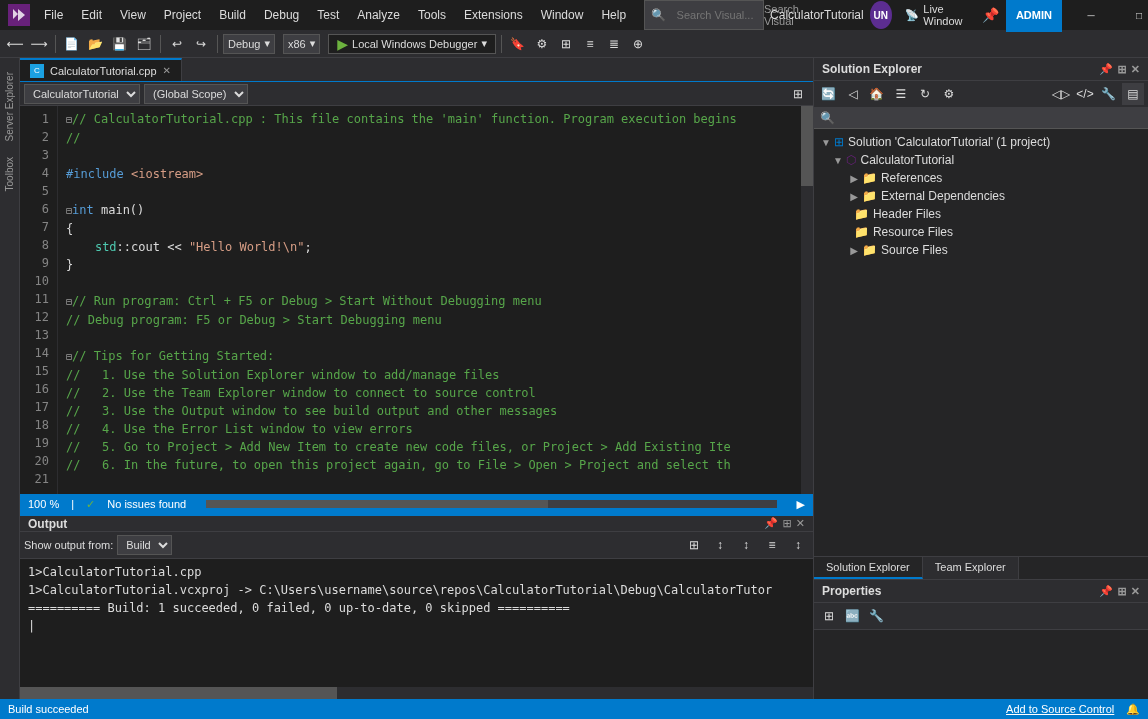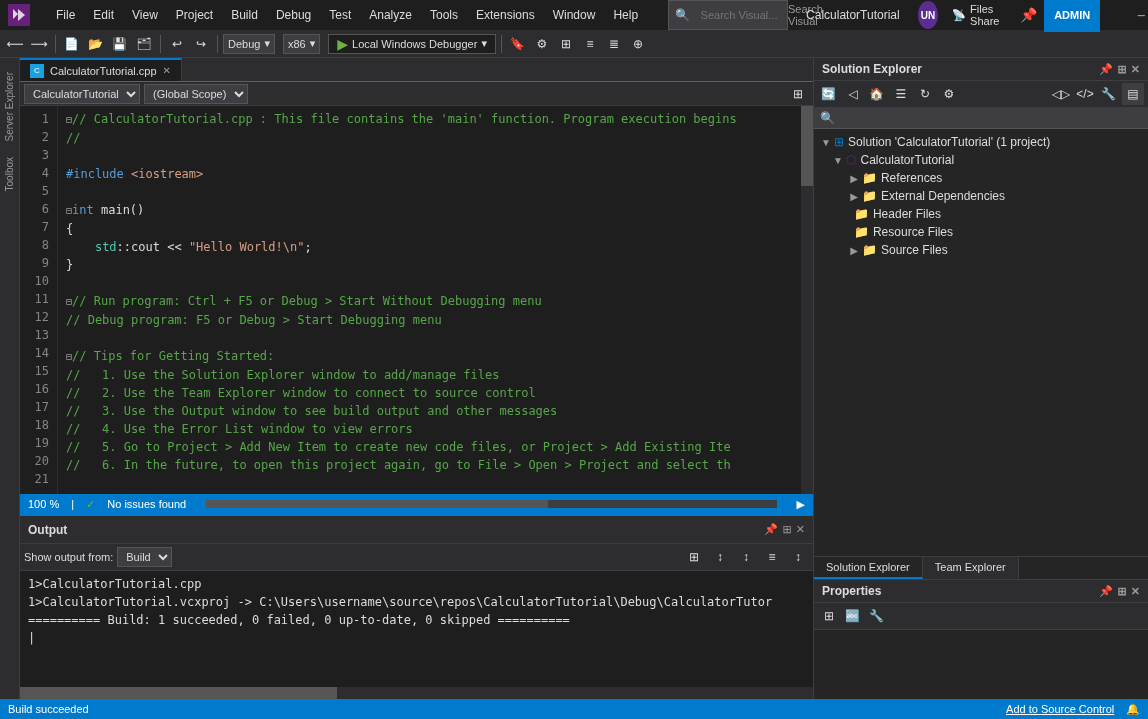--- a/index.html
+++ b/index.html
@@ -1,19 +1,19 @@
 <!DOCTYPE html>
 <html><head>
   <meta charset="utf-8">
   <style>
     * { box-sizing: border-box; margin: 0; padding: 0; }
     body { font-family: 'Segoe UI', Arial, sans-serif; font-size: 12px; background: #2d2d30; color: #dcdcdc; width: 1148px; height: 719px; overflow: hidden; }
 
     
-    #title-bar { display: flex; align-items: center; background: #1e1e1e; height: 30px; padding: 0 8px; gap: 18px; }
+    #title-bar { display: flex; align-items: center; background: #1e1e1e; height: 30px; padding: 0 8px; gap: 6px; }
     #title-bar .vs-logo { width: 22px; height: 22px; background: #68217a; display: flex; align-items: center; justify-content: center; font-size: 14px; font-weight: bold; color: white; flex-shrink: 0; }
     #title-bar .menu-items { display: flex; gap: 2px; }
     #title-bar .menu-item { padding: 2px 8px; cursor: pointer; font-size: 12px; color: #dcdcdc; }
     #title-bar .search-box { display: flex; align-items: center; background: #3e3e42; border: 1px solid #555; padding: 2px 6px; margin-left: 4px; gap: 4px; min-width: 120px; }
     #title-bar .search-box input { background: transparent; border: none; outline: none; color: #dcdcdc; font-size: 11px; width: 90px; text-align: center; }
     #title-bar .title-text { flex: 1; text-align: center; font-size: 12px; color: #dcdcdc; }
     #title-bar .window-controls { display: flex; gap: 2px; margin-left: auto; }
     #title-bar .win-btn { width: 46px; height: 30px; display: flex; align-items: center; justify-content: center; cursor: pointer; font-size: 10px; color: #dcdcdc; }
     #title-bar .live-share { display: flex; align-items: center; gap: 4px; padding: 2px 8px; cursor: pointer; color: #dcdcdc; font-size: 11px; }
 
@@ -76,21 +76,21 @@
     .se-tab.active { background: #252526; border-bottom: 2px solid #007acc; }
     .se-tab:not(.active) { background: #2d2d30; }
 
     #properties-panel { height: 120px; border-top: 1px solid #3e3e42; display: flex; flex-direction: column; }
     #props-header { background: #2d2d30; padding: 4px 8px; font-size: 12px; font-weight: bold; display: flex; align-items: center; justify-content: space-between; border-bottom: 1px solid #3e3e42; }
     #props-toolbar { display: flex; align-items: center; padding: 2px 4px; gap: 2px; background: #2d2d30; border-bottom: 1px solid #3e3e42; }
     #props-content { flex: 1; background: #252526; }
 
     
     #output-panel { height: 185px; background: #1e1e1e; border-top: 2px solid #007acc; display: flex; flex-direction: column; }
-    #output-header { background: #2d2d30; display: flex; align-items: center; padding: 2px 8px; gap: 8px; border-bottom: 1px solid #3e3e42; height: 28px; }
+    #output-header { background: #2d2d30; display: flex; align-items: center; padding: 2px 8px; gap: 8px; border-bottom: 1px solid #3e3e42; height: 16px; }
     #output-header .title { font-size: 12px; font-weight: bold; color: #dcdcdc; }
     #output-controls { display: flex; align-items: center; padding: 2px 4px; gap: 4px; border-bottom: 1px solid #3e3e42; background: #2d2d30; }
     #output-controls label { font-size: 11px; }
     #output-controls select { background: #3e3e42; border: 1px solid #555; color: #dcdcdc; font-size: 11px; padding: 1px 4px; height: 20px; }
     #output-content { flex: 1; padding: 4px 8px; font-family: 'Consolas', monospace; font-size: 12px; color: #dcdcdc; overflow: hidden; line-height: 18px; }
 
     
     #status-bar { height: 20px; background: #007acc; display: flex; align-items: center; padding: 0 8px; font-size: 11px; color: white; }
     #status-bar .status-right { margin-left: auto; display: flex; gap: 12px; align-items: center; }
 
@@ -136,21 +136,21 @@
   <div class="search-box">
     <span>🔍</span>
     <input type="text" value="" placeholder="Search Visual..." style="">
     <span style="font-size:11px;color:#999">Search Visual</span>
   </div>
   <div class="title-text">CalculatorTutorial</div>
   <div style="display:flex;align-items:center;gap:6px;">
     <div style="width:28px;height:28px;background:#5c2d91;border-radius:50%;display:flex;align-items:center;justify-content:center;color:white;font-size:10px;font-weight:bold;">UN</div>
     <div class="live-share">
       <span>📡</span>
-      <span>Files Share</span>
+      <span>Live Window</span>
     </div>
     <span style="color:#999;font-size:14px;">📌</span>
     <div class="tb-admin-btn">ADMIN</div>
   </div>
   <div class="window-controls">
     <div class="win-btn">─</div>
     <div class="win-btn">□</div>
 
   </div>
 </div>

